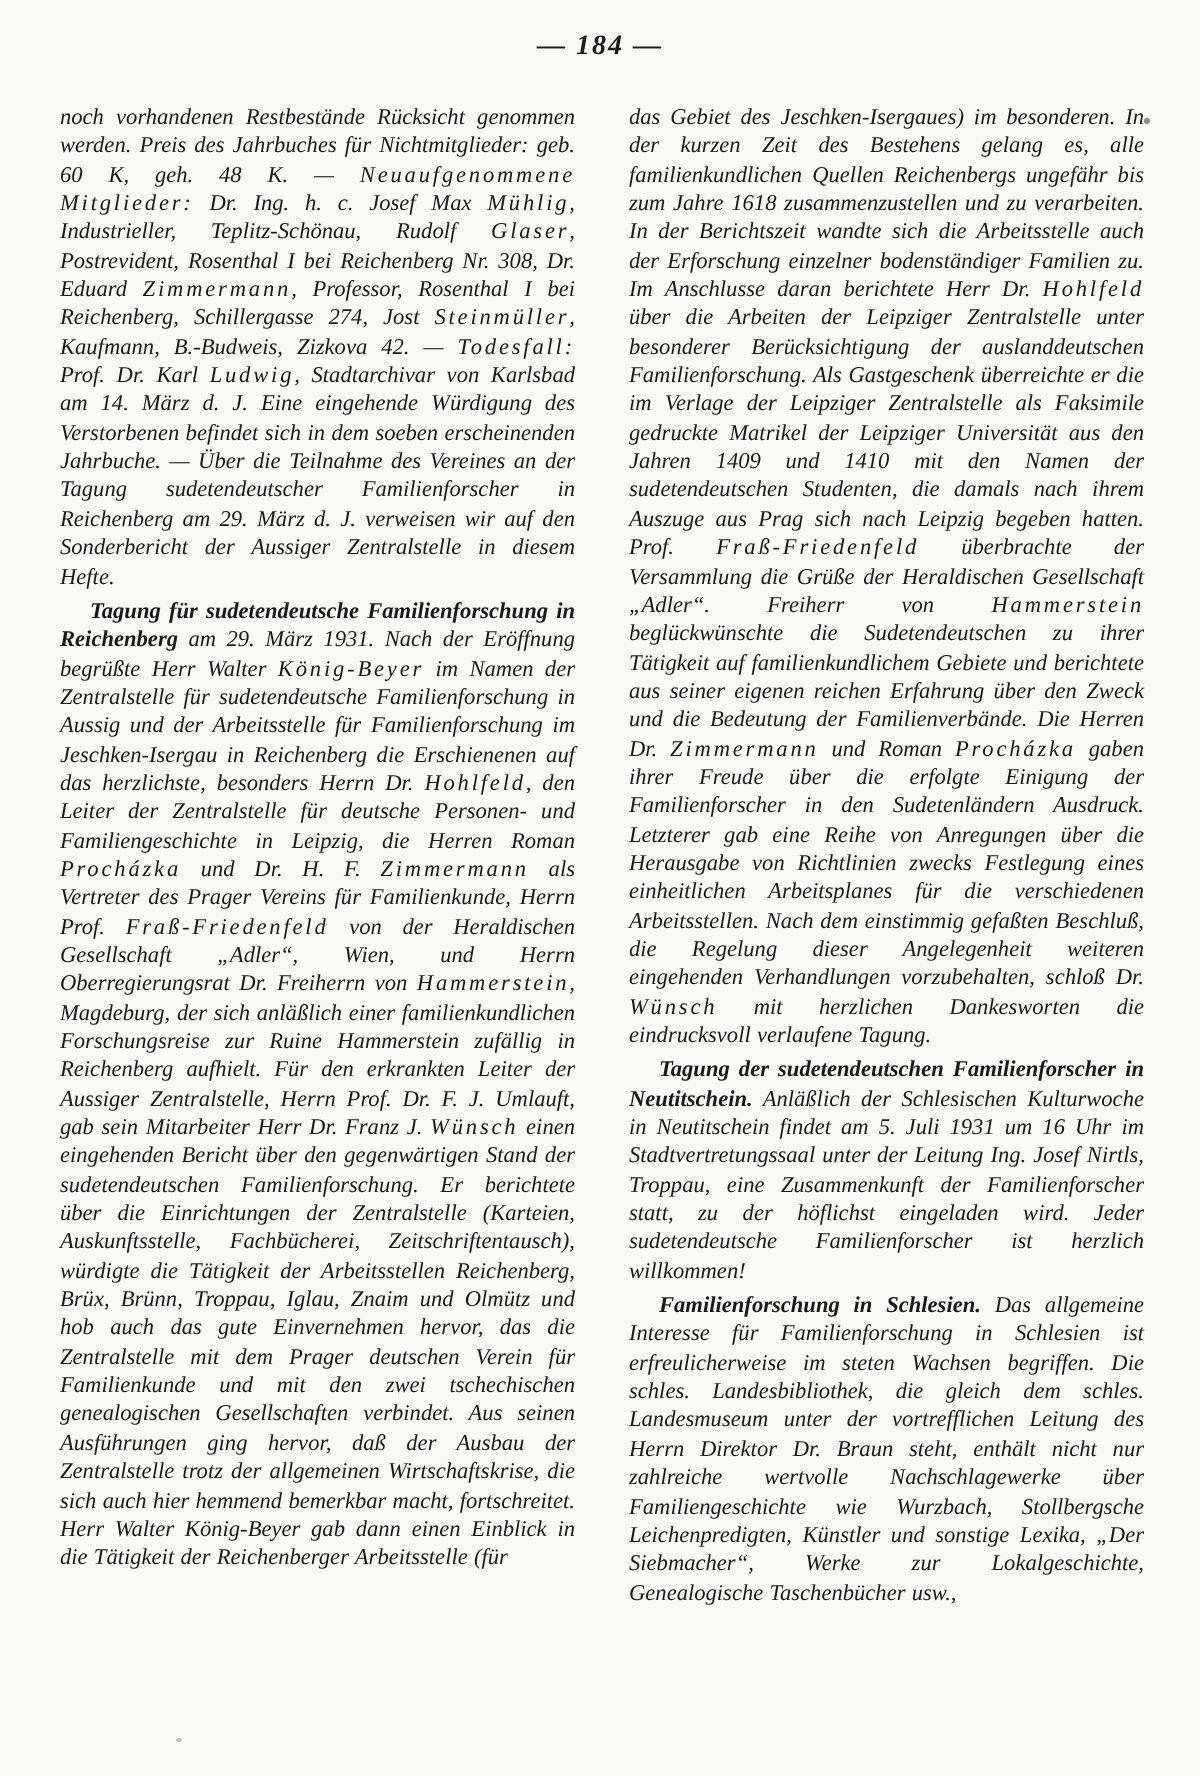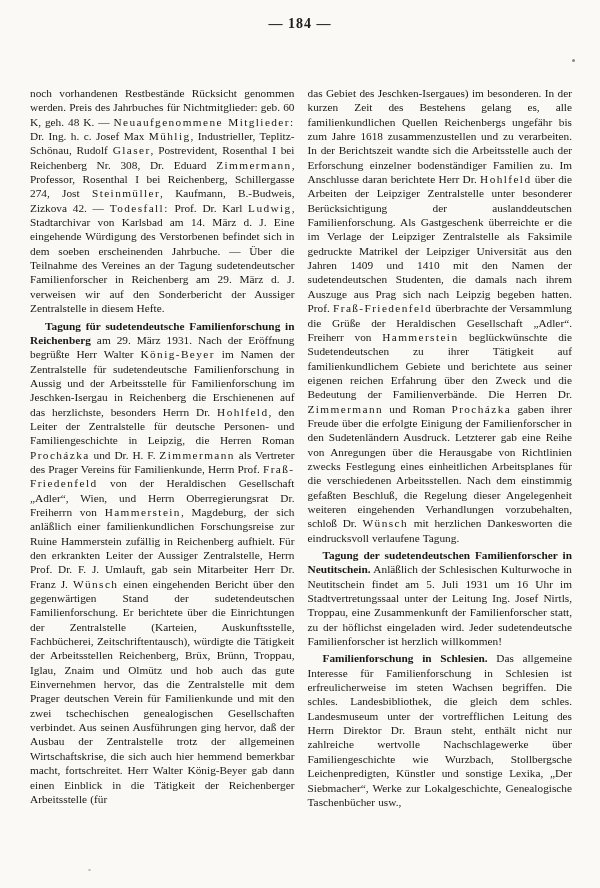--- a/index.html
+++ b/index.html
@@ -11,40 +11,40 @@
     background: #f7f6f2;
   }
   .page {
     position: relative;
     width: 600px;
     height: 888px;
     background: #faf9f6;
     color: #191817;
     font-family: "Liberation Serif", "DejaVu Serif", serif;
     overflow: hidden;
+    font-style: italic;
   }
   .page-header {
     position: absolute;
     top: 16px;
     left: 0;
     right: 0;
     text-align: center;
     font-size: 14px;
     font-weight: bold;
     letter-spacing: 1px;
     color: #1c1b1a;
   }
   .columns {
     position: absolute;
     top: 52px;
     left: 30px;
     width: 542px;
     display: flex;
-    gap: 13px;
-    margin-top: 34px;
+    gap: 27px;
   }
   .col {
     flex: 1 1 0;
     text-align: justify;
     font-size: 11.3px;
     line-height: 14.35px;
     word-spacing: 0.3px;
   }
   .para {
     margin: 0;

